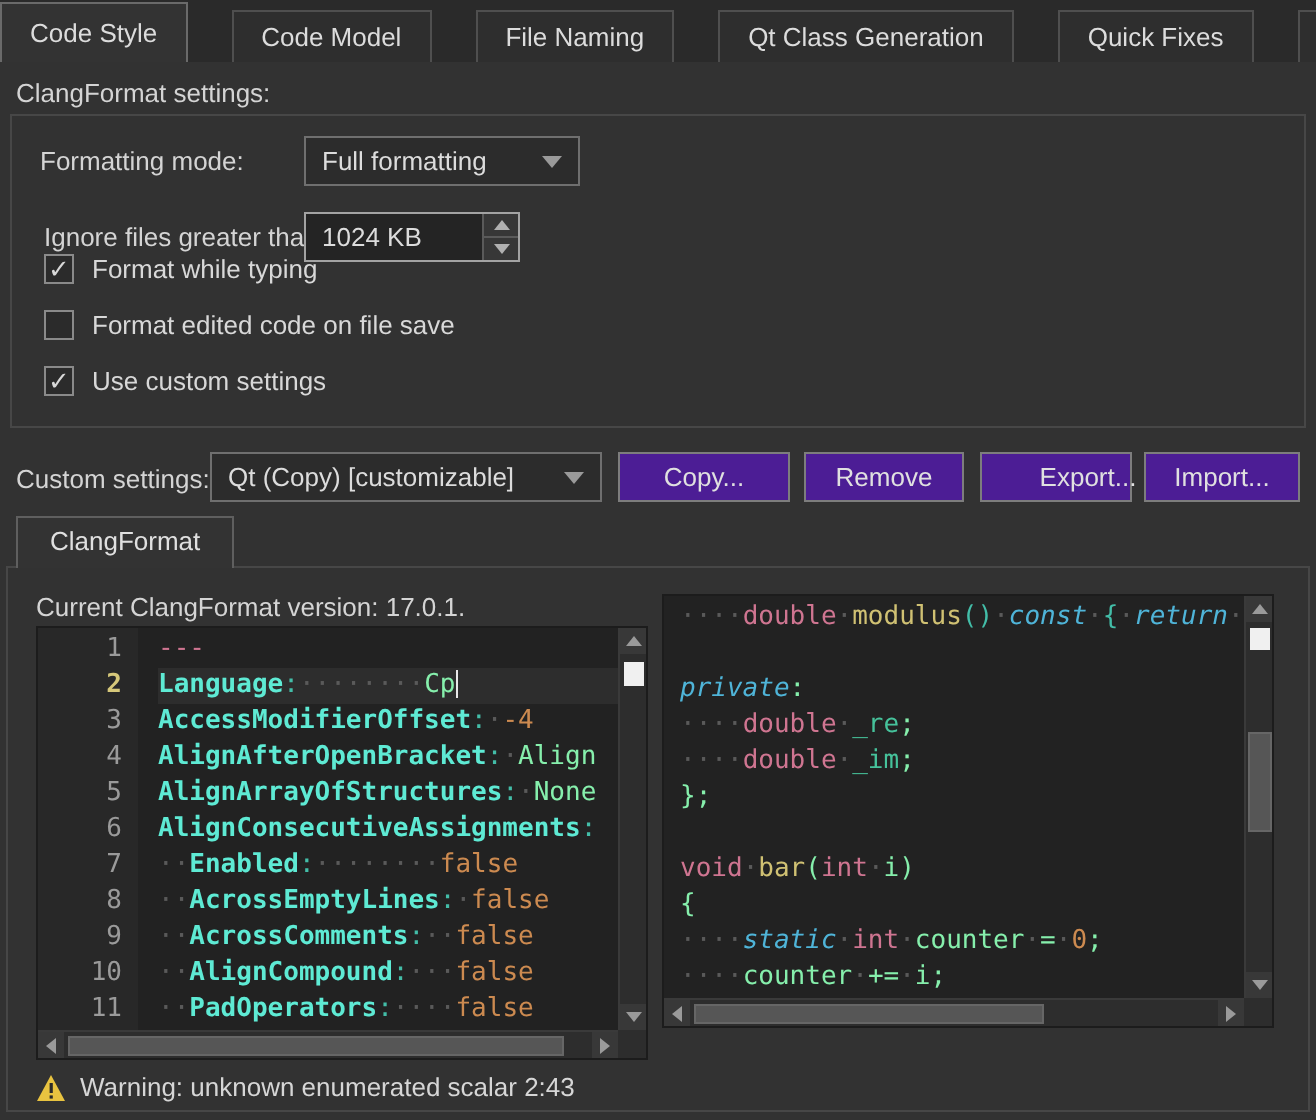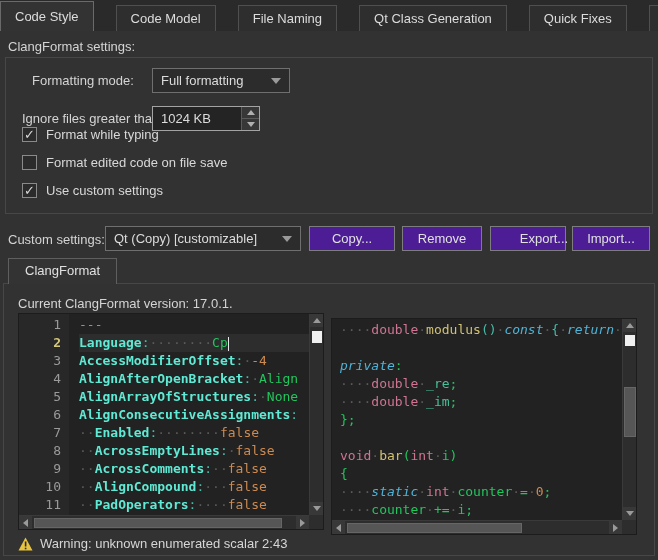--- a/index.html
+++ b/index.html
@@ -56,21 +56,21 @@
   .codearea{flex:1;padding:2px 0 0 10px;white-space:pre;overflow:hidden;}
   .code-line{height:18px;line-height:18px;white-space:pre;}
   .code-line.current{background:#2d2d2d;}
   .seg-pink{color:#cf7591;}
   .seg-key{color:#5eead4;font-weight:bold;}
   .seg-fn{color:#d0c173;}
   .seg-teal{color:#43bda8;}
   .seg-teal2{color:#46c29b;}
   .seg-cyan{color:#4fb4d8;font-style:italic;}
   .seg-orange{color:#cc8a50;}
-  .seg-text{color:#22c55e;}
+  .seg-text{color:#86efac;}
   .seg-dim{color:#5a5a5a;}
   .seg-caret{display:inline-block;width:1.5px;height:14px;background:#e8e8e8;vertical-align:middle;}
 
   
   .vscroll{position:absolute;top:0;right:0;width:14px;bottom:14px;background:#2d2d2d;border-left:1px solid #3a3a3a;box-sizing:border-box;}
   .hscroll{position:absolute;left:0;right:14px;bottom:0;height:14px;background:#2d2d2d;border-top:1px solid #3a3a3a;box-sizing:border-box;}
   .corner{position:absolute;right:0;bottom:0;width:14px;height:14px;background:#2d2d2d;}
   .sb-btn{position:absolute;width:14px;height:13px;display:flex;align-items:center;justify-content:center;background:#383838;}
   .sb-btn.h{width:13px;height:14px;}
   .sb-thumb{position:absolute;background:#565656;border:1px solid #666;box-sizing:border-box;}
@@ -95,21 +95,21 @@
       <div class="tab">Code Model</div>
       <div class="tab">File Naming</div>
       <div class="tab">Qt Class Generation</div>
       <div class="tab">Quick Fixes</div>
       <div class="tab">Clangd</div>
     </div>
 
   <div class="lbl" style="left:8px;top:39px;">ClangFormat settings:</div>
   <div class="groupbox" style="left:5px;top:57px;width:648px;height:157px;"></div>
 
-  <div class="lbl" style="left:32px;top:73px;text-align:center;">Formatting mode:</div>
+  <div class="lbl" style="left:20px;top:73px;text-align:center;">Formatting mode:</div>
   <div class="combo" style="left:152px;top:68px;width:138px;">
     <span>Full formatting</span>
     <span class="arrow"></span>
   </div>
 
   <div class="lbl" style="left:22px;top:111px;">Ignore files greater than:</div>
   <div class="spin" style="left:152px;top:106px;width:108px;">
     <div class="val">1024 KB</div>
     <div class="btns">
       <div>
@@ -183,21 +183,21 @@
           <span class="tri-l"></span>
         </div>
       <div class="sb-thumb" style="left:15px;top:2px;height:10px;width:248px;"></div>
       <div class="sb-btn h" style="right:0;top:0;">
           <span class="tri-r"></span>
         </div>
     </div>
     <div class="corner"></div>
   </div>
 
-  <div class="editor" style="left:331px;top:318px;width:306px;height:217px;">
+  <div class="editor" style="left:331px;top:297px;width:306px;height:217px;">
     <div class="ed-body">
       <div class="codearea" style="padding-left:8px;" id="code-right"><div class="code-line"><span class="seg-dim">····</span><span class="seg-pink">double</span><span class="seg-dim">·</span><span class="seg-fn">modulus</span><span class="seg-teal">()</span><span class="seg-dim">·</span><span class="seg-cyan">const</span><span class="seg-dim">·</span><span class="seg-teal">{</span><span class="seg-dim">·</span><span class="seg-cyan">return</span><span class="seg-dim">·</span></div><div class="code-line">&nbsp;</div><div class="code-line"><span class="seg-cyan">private</span><span class="seg-text">:</span></div><div class="code-line"><span class="seg-dim">····</span><span class="seg-pink">double</span><span class="seg-dim">·</span><span class="seg-teal2">_re</span><span class="seg-text">;</span></div><div class="code-line"><span class="seg-dim">····</span><span class="seg-pink">double</span><span class="seg-dim">·</span><span class="seg-teal2">_im</span><span class="seg-text">;</span></div><div class="code-line"><span class="seg-text">};</span></div><div class="code-line">&nbsp;</div><div class="code-line"><span class="seg-pink">void</span><span class="seg-dim">·</span><span class="seg-fn">bar</span><span class="seg-text">(</span><span class="seg-pink">int</span><span class="seg-dim">·</span><span class="seg-text">i</span><span class="seg-text">)</span></div><div class="code-line"><span class="seg-text">{</span></div><div class="code-line"><span class="seg-dim">····</span><span class="seg-cyan">static</span><span class="seg-dim">·</span><span class="seg-pink">int</span><span class="seg-dim">·</span><span class="seg-text">counter</span><span class="seg-dim">·</span><span class="seg-text">=</span><span class="seg-dim">·</span><span class="seg-orange">0</span><span class="seg-text">;</span></div><div class="code-line"><span class="seg-dim">····</span><span class="seg-text">counter</span><span class="seg-dim">·</span><span class="seg-text">+=</span><span class="seg-dim">·</span><span class="seg-text">i;</span></div></div>
     </div>
     <div class="vscroll">
       <div class="sb-btn" style="top:0;left:0;">
           <span class="tri-u2"></span>
         </div>
       <div class="sb-thumb white" style="left:2px;top:16px;width:10px;height:11px;"></div>
       <div class="sb-thumb" style="left:1px;top:68px;width:12px;height:50px;"></div>
       <div class="sb-btn" style="bottom:0;left:0;">

